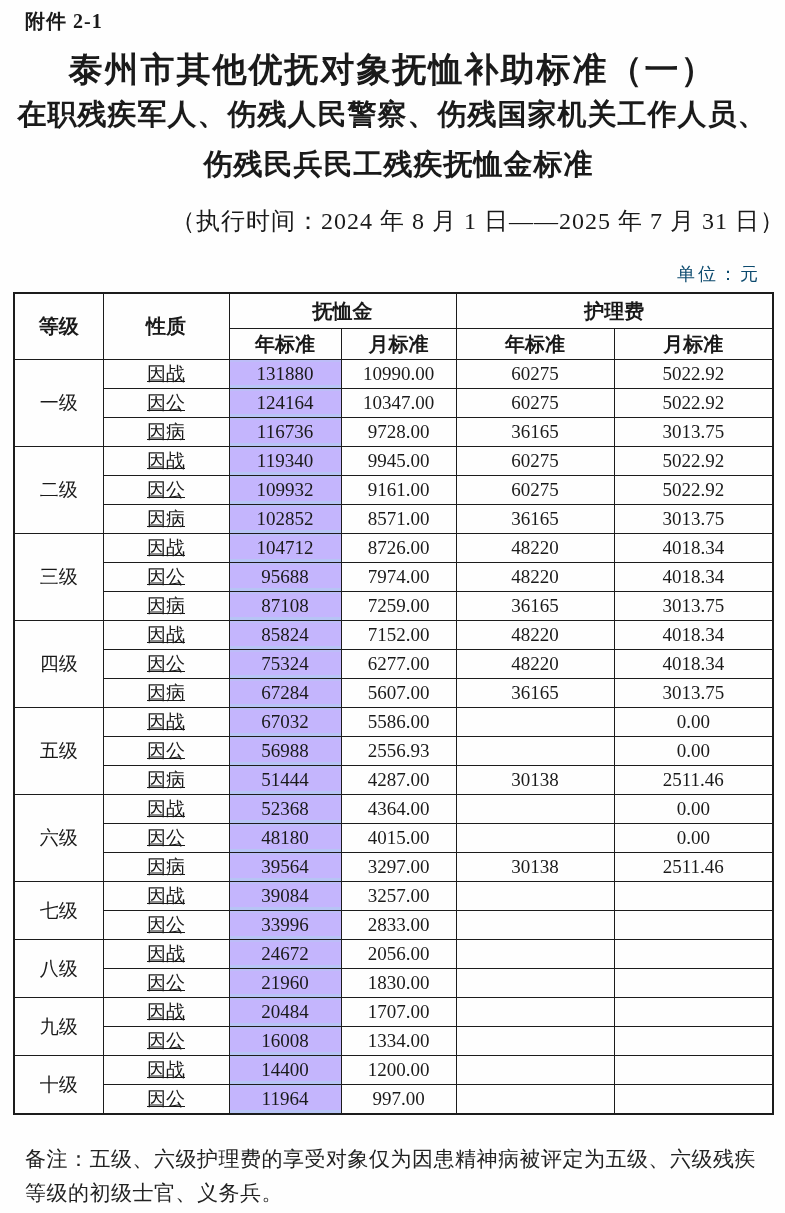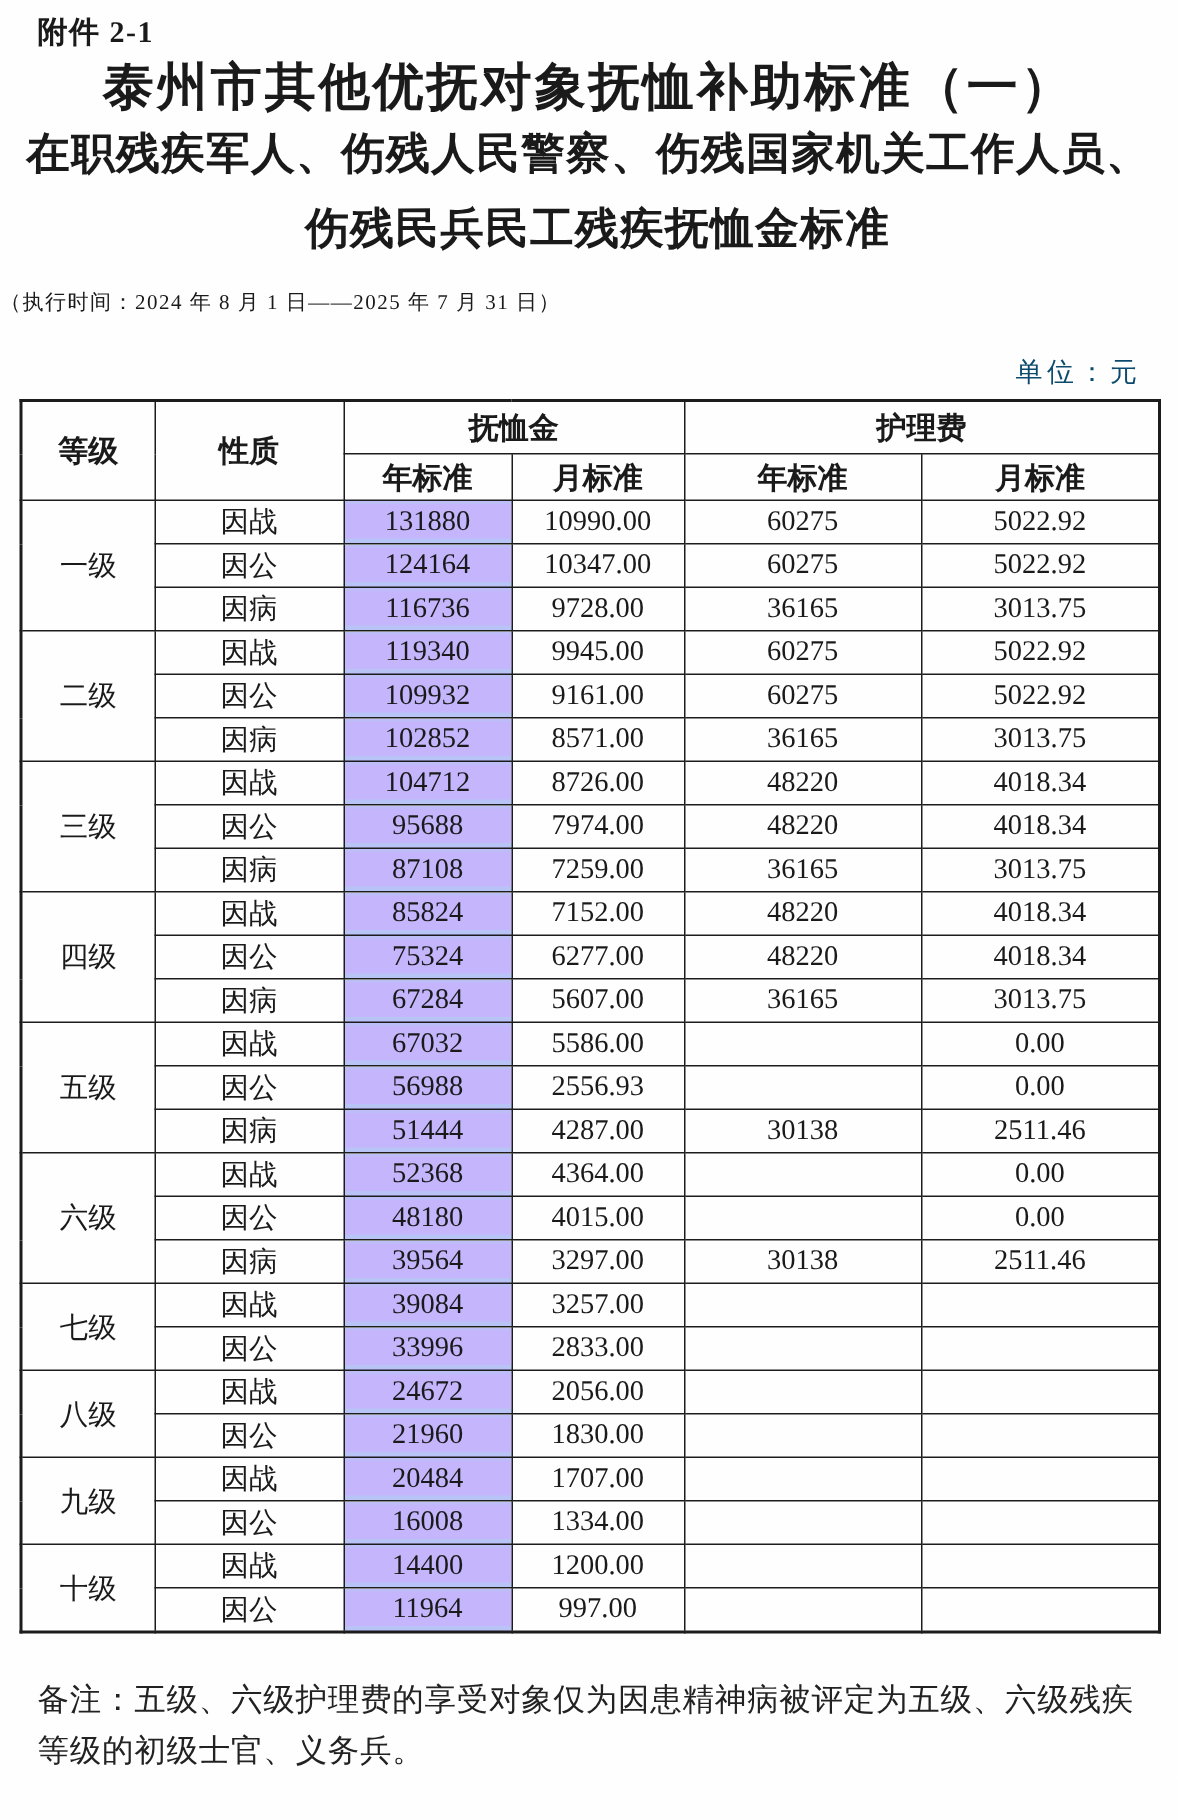--- a/index.html
+++ b/index.html
@@ -13,37 +13,38 @@
     overflow:hidden;
     box-sizing:border-box;
   }
   .attachment{
     margin:8px 0 0 25px;
     font-size:20px;
     font-weight:bold;
     letter-spacing:1px;
   }
   .title{
+    margin-top:12px;
     text-align:center;
     font-size:34px;
     font-weight:bold;
     letter-spacing:2px;
   }
   .subtitle{
     text-align:center;
     font-size:29px;
     font-weight:bold;
     letter-spacing:1px;
   }
   .subtitle.first{margin-top:2px;}
   .subtitle.second{margin-top:10px;margin-left:12px;}
   .period{
     margin-top:20px;
-    text-align:left;
-    font-size:14px;
+    text-align:right;
+    font-size:24px;
     letter-spacing:1px;
   }
   .unit{
     margin:25px 24px 6px 0;
     text-align:right;
     font-size:18px;
     letter-spacing:3px;
     color:#0c4a6e;
   }
   table.grid{
@@ -69,21 +70,21 @@
   thead tr.sub-row th{height:30px;}
   table.grid td{
     height:28px;
     padding:0;
     text-align:center;
     font-size:19px;
     white-space:nowrap;
     overflow:hidden;
   }
   td.grade{font-size:20px;}
-  td.nature{font-size:19px;}
+  td.nature{font-size:19px;text-decoration:underline;}
   td.num{font-size:20px;}
   td.pa{
     background:#c4b5fd;
     box-shadow:inset 0 -3px 0 rgba(168,214,236,0.45), inset 0 2px 0 rgba(168,214,236,0.25);
   }
   .note{
     margin:28px 25px 0 25px;
     font-size:21px;
     line-height:1.6;
     color:#222;

